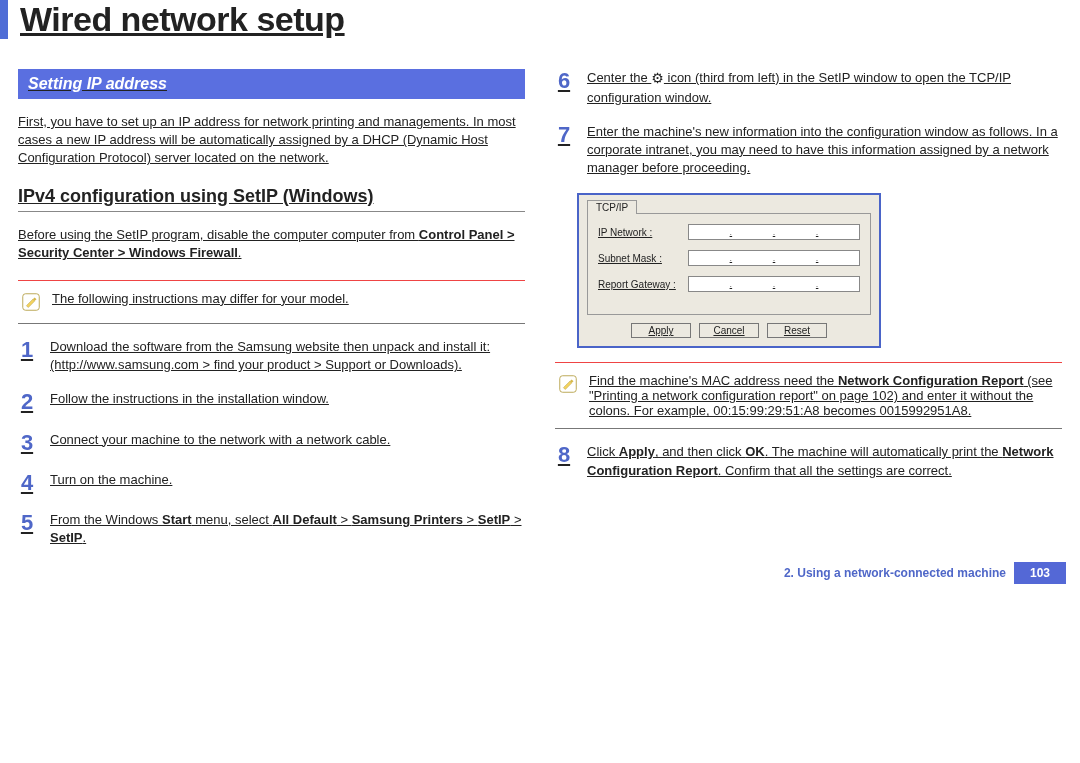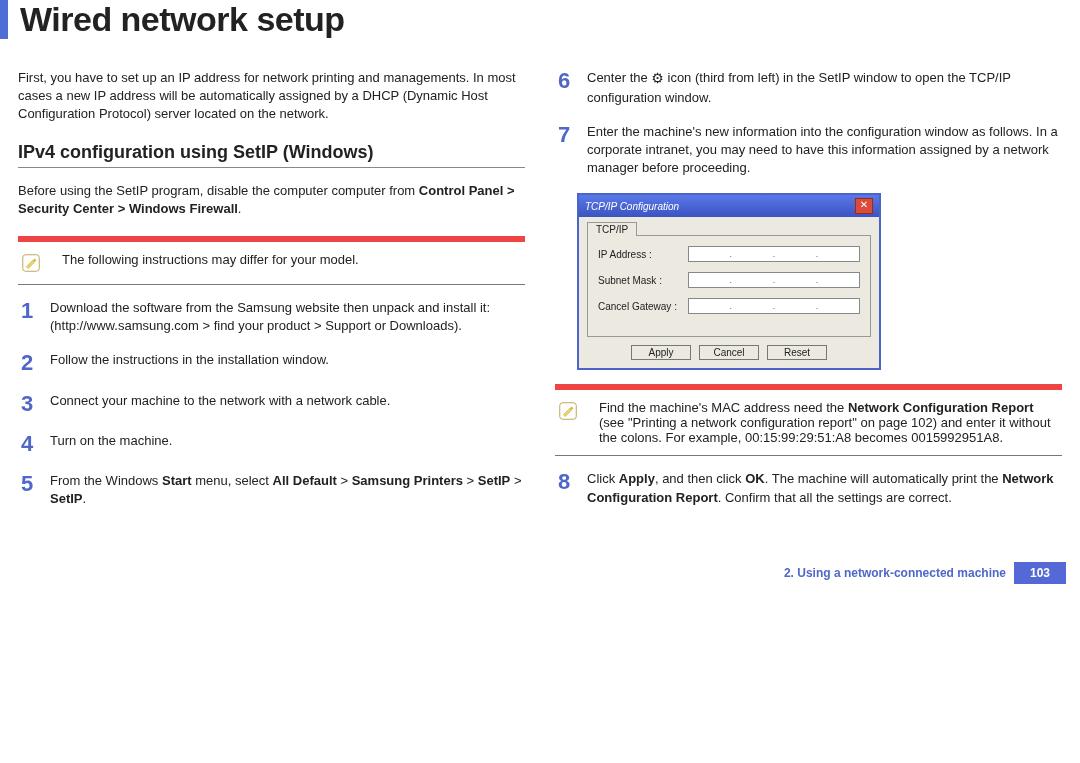--- a/index.html
+++ b/index.html
@@ -9,20 +9,21 @@
     font-size: 13px;
     color: #222;
     background: #fff;
     width: 1080px;
   }
   .page {
     position: relative;
     width: 1080px;
     height: 592px;
     box-sizing: border-box;
+    text-decoration: underline;
   }
   .title-bar {
     border-left: 8px solid #4f6dd6;
     padding: 0 0 0 12px;
     margin: 0 0 10px 0;
   }
   .title-bar h1 {
     font-family: "Segoe UI", Arial, sans-serif;
     font-weight: 700;
     font-size: 34px;
@@ -56,27 +57,27 @@
     font-weight: 700;
     font-family: Arial, sans-serif;
     margin: 18px 0 4px 0;
   }
   .rule {
     border: none;
     border-top: 1px solid #888;
     margin: 4px 0 14px 0;
   }
   .note-box {
-    border-top: 6px solid #ef4444;
+    border-top: 1px solid #ef4444;
     border-bottom: 1px solid #777;
     padding: 10px 6px 10px 2px;
     margin: 14px 0;
     display: flex;
     align-items: flex-start;
-    gap: 20px;
+    gap: 10px;
   }
   .note-icon {
     width: 22px;
     height: 22px;
     flex-shrink: 0;
   }
   .steps {
     list-style: none;
     padding: 0;
     margin: 12px 0;
@@ -207,20 +208,21 @@
 <body>
 
 <div class="page">
   <div class="title-bar">
     <h1>Wired network setup</h1>
   </div>
 
   <div class="columns">
 
     <div class="col">
+      <div class="section-head">Setting IP address</div>
       <div class="para">First, you have to set up an IP address for network printing and managements. In most cases a new IP address will be automatically assigned by a DHCP (Dynamic Host Configuration Protocol) server located on the network.</div>
 
       <h2 class="subhead">IPv4 configuration using SetIP (Windows)</h2>
       <hr class="rule">
 
       <div class="para">
         <span>Before using the SetIP program, disable the computer computer from </span><b>Control Panel &gt; Security Center &gt; Windows Firewall</b><span>.</span>
       </div>
 
       <div class="note-box">
@@ -267,45 +269,41 @@
           </span>
         </li>
         <li>
           <span class="step-num">7</span>
           <span class="step-text">Enter the machine's new information into the configuration window as follows. In a corporate intranet, you may need to have this information assigned by a network manager before proceeding.</span>
         </li>
       </ol>
 
       <div class="dialog-wrap">
         <div class="dlg">
-          <div class="dlg-title">
-            <span>TCP/IP Configuration</span>
-            <span class="dlg-close">✕</span>
-          </div>
           <div class="dlg-body">
             <span class="dlg-tab">TCP/IP</span>
             <div class="dlg-fieldset">
               <div class="dlg-row">
-                <span class="dlg-label">IP Address :</span>
+                <span class="dlg-label">IP Network :</span>
                 <span class="dlg-ip">
                     <span>.</span>
                     <span>.</span>
                     <span>.</span>
                   </span>
               </div>
               <div class="dlg-row">
                 <span class="dlg-label">Subnet Mask :</span>
                 <span class="dlg-ip">
                     <span>.</span>
                     <span>.</span>
                     <span>.</span>
                   </span>
               </div>
               <div class="dlg-row">
-                <span class="dlg-label">Cancel Gateway :</span>
+                <span class="dlg-label">Report Gateway :</span>
                 <span class="dlg-ip">
                     <span>.</span>
                     <span>.</span>
                     <span>.</span>
                   </span>
               </div>
             </div>
             <div class="dlg-buttons">
               <span class="dlg-btn">Apply</span>
               <span class="dlg-btn">Cancel</span>

